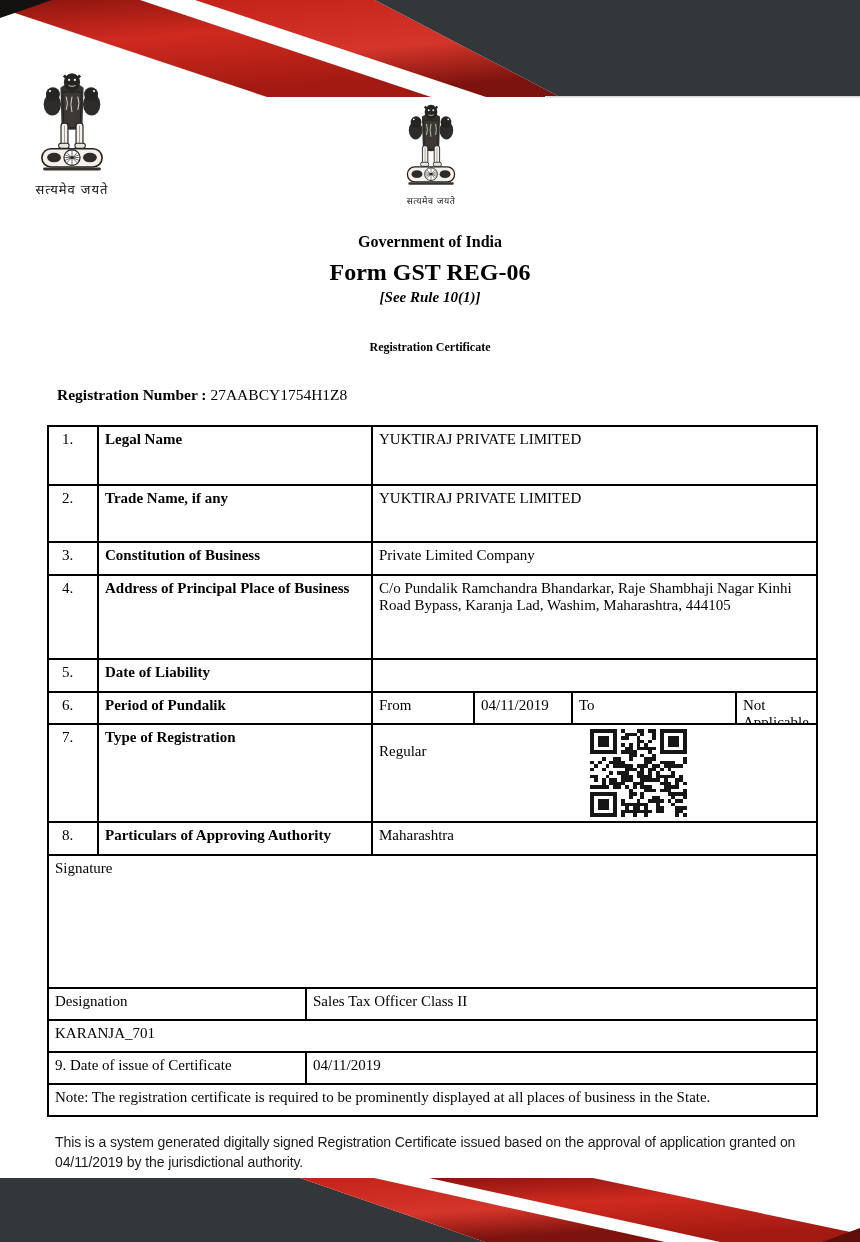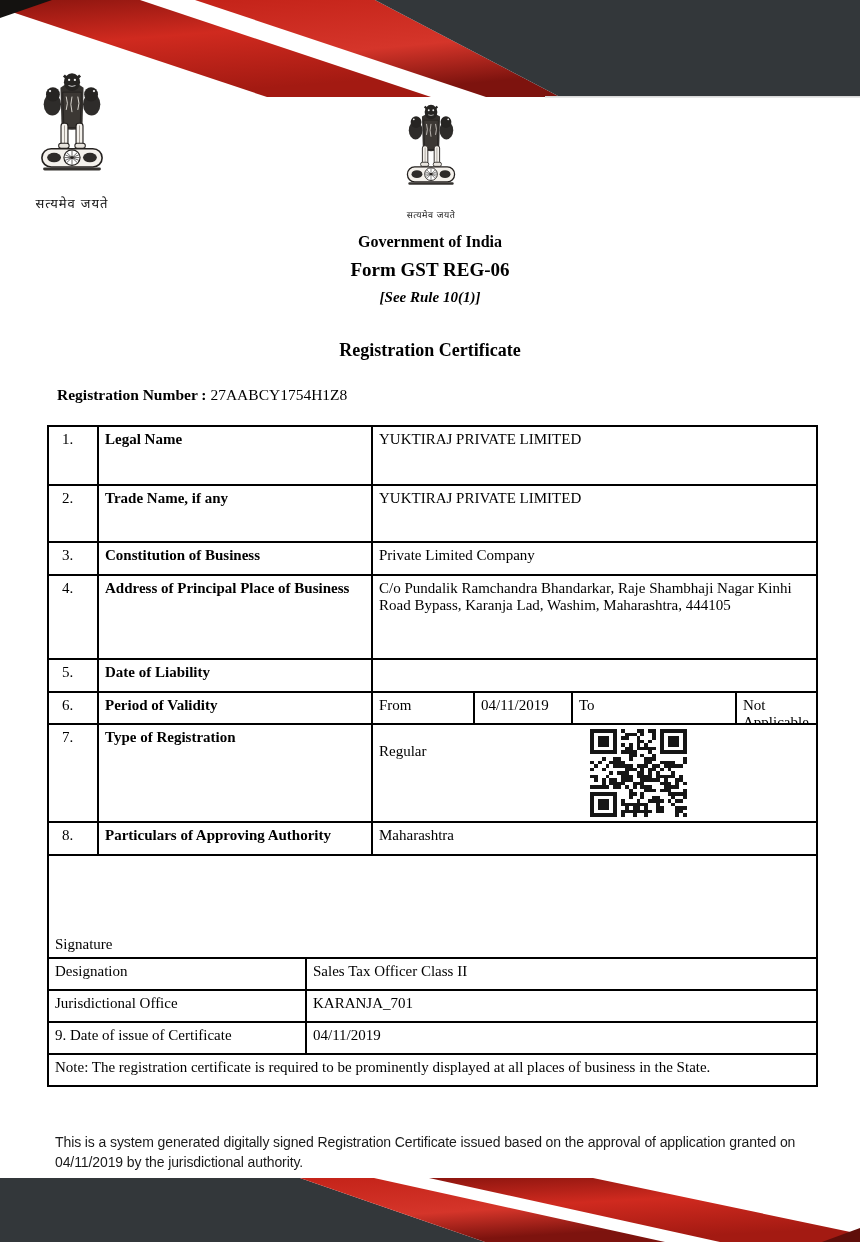--- a/index.html
+++ b/index.html
@@ -13,48 +13,48 @@
     overflow:hidden;
   }
   .banner { position:absolute; left:0; width:860px; display:block; }
   #banner-top { top:0; }
   #banner-bottom { bottom:0; }
 
   
   .emblem-block { position:absolute; text-align:center; }
   #emblem-left { left:24px; top:70px; width:96px; }
   #emblem-center { left:396px; top:102px; width:70px; }
-  .motto { font-family:"DejaVu Sans", sans-serif; color:#111; margin-top:18px; }
+  .motto { font-family:"DejaVu Sans", sans-serif; color:#111; margin-top:4px; }
   #emblem-left .motto { font-size:13px; letter-spacing:1px; }
   #emblem-center .motto { font-size:9px; letter-spacing:0.5px; }
 
   
   .center-line { position:absolute; left:0; right:0; text-align:center; }
   #title-government { top:233px; font-size:16px; font-weight:bold; }
-  #title-form { top:259px; font-size:19px; font-weight:bold; }
+  #title-form { top:259px; font-size:24px; font-weight:bold; }
   #title-rule { top:289px; font-size:15px; font-weight:bold; font-style:italic; }
-  #title-certificate { top:340px; font-size:18px; font-weight:bold; }
+  #title-certificate { top:340px; font-size:12px; font-weight:bold; }
   #reg-number-line { position:absolute; left:57px; top:386px; font-size:15.5px; }
   #reg-number-line b { font-weight:bold;text-align:right; }
 
   
   #cert-table {
     position:absolute; left:47px; top:425px; width:771px;
     border:2px solid #000; background:#fff;
     font-size:15px;
   }
   .trow { display:flex; align-items:stretch; }
   .trow + .trow { border-top:2px solid #000; }
   .c { padding:4px 6px; overflow:hidden; }
   .c + .c { border-left:2px solid #000; }
   .c-sn { width:48px; flex:0 0 48px; padding-left:13px; }
   .c-label { width:274px; flex:0 0 274px; font-weight:bold; }
   .c-val { flex:1 1 auto; }
   .h57 { height:57px; } .h33 { height:33px; } .h84 { height:84px; }
-  .h32 { height:32px; } .h98 { height:98px; } .h117 { height:103px;align-items:flex-end; }
+  .h32 { height:32px; } .h98 { height:98px; } .h117 { height:133px; }
   .c-from { width:102px; flex:0 0 102px; }
   .c-fromval { width:98px; flex:0 0 98px; }
   .c-to { width:123px; flex:0 0 123px; }
   .c-toval { flex:1 1 auto;margin-left:41px; }
   .c-val-reg { position:relative; padding-top:18px; }
   #qr-box { position:absolute; left:217px; top:4px; width:97px; height:88px; }
   .officer-label { width:256px; flex:0 0 256px; font-weight:normal; }
   .officer-val { flex:1 1 auto; }
 
   
@@ -188,21 +188,21 @@
   </div>
 
   <div class="trow h33">
     <div class="c c-sn">5.</div>
     <div class="c c-label">Date of Liability</div>
     <div class="c c-val"></div>
   </div>
 
   <div class="trow h32">
     <div class="c c-sn">6.</div>
-    <div class="c c-label">Period of Validity</div>
+    <div class="c c-label">Period of Pundalik</div>
     <div class="c c-from">From</div>
     <div class="c c-fromval">04/11/2019</div>
     <div class="c c-to">To</div>
     <div class="c c-toval">Not Applicable</div>
   </div>
 
   <div class="trow h98">
     <div class="c c-sn">7.</div>
     <div class="c c-label">Type of Registration</div>
     <div class="c c-val c-val-reg">
@@ -451,21 +451,20 @@
 
   <div class="trow h117">
     <div class="c c-val">Signature</div>
   </div>
 
   <div class="trow h32">
     <div class="c officer-label">Designation</div>
     <div class="c officer-val">Sales Tax Officer Class II</div>
   </div>
   <div class="trow h32">
-    <div class="c officer-label">Jurisdictional Office</div>
     <div class="c officer-val">KARANJA_701</div>
   </div>
   <div class="trow h32">
     <div class="c officer-label">9. Date of issue of Certificate</div>
     <div class="c officer-val">04/11/2019</div>
   </div>
 
   <div class="trow h32">
     <div class="c c-val">Note: The registration certificate is required to be prominently displayed at all places of business in the State.</div>
   </div>

